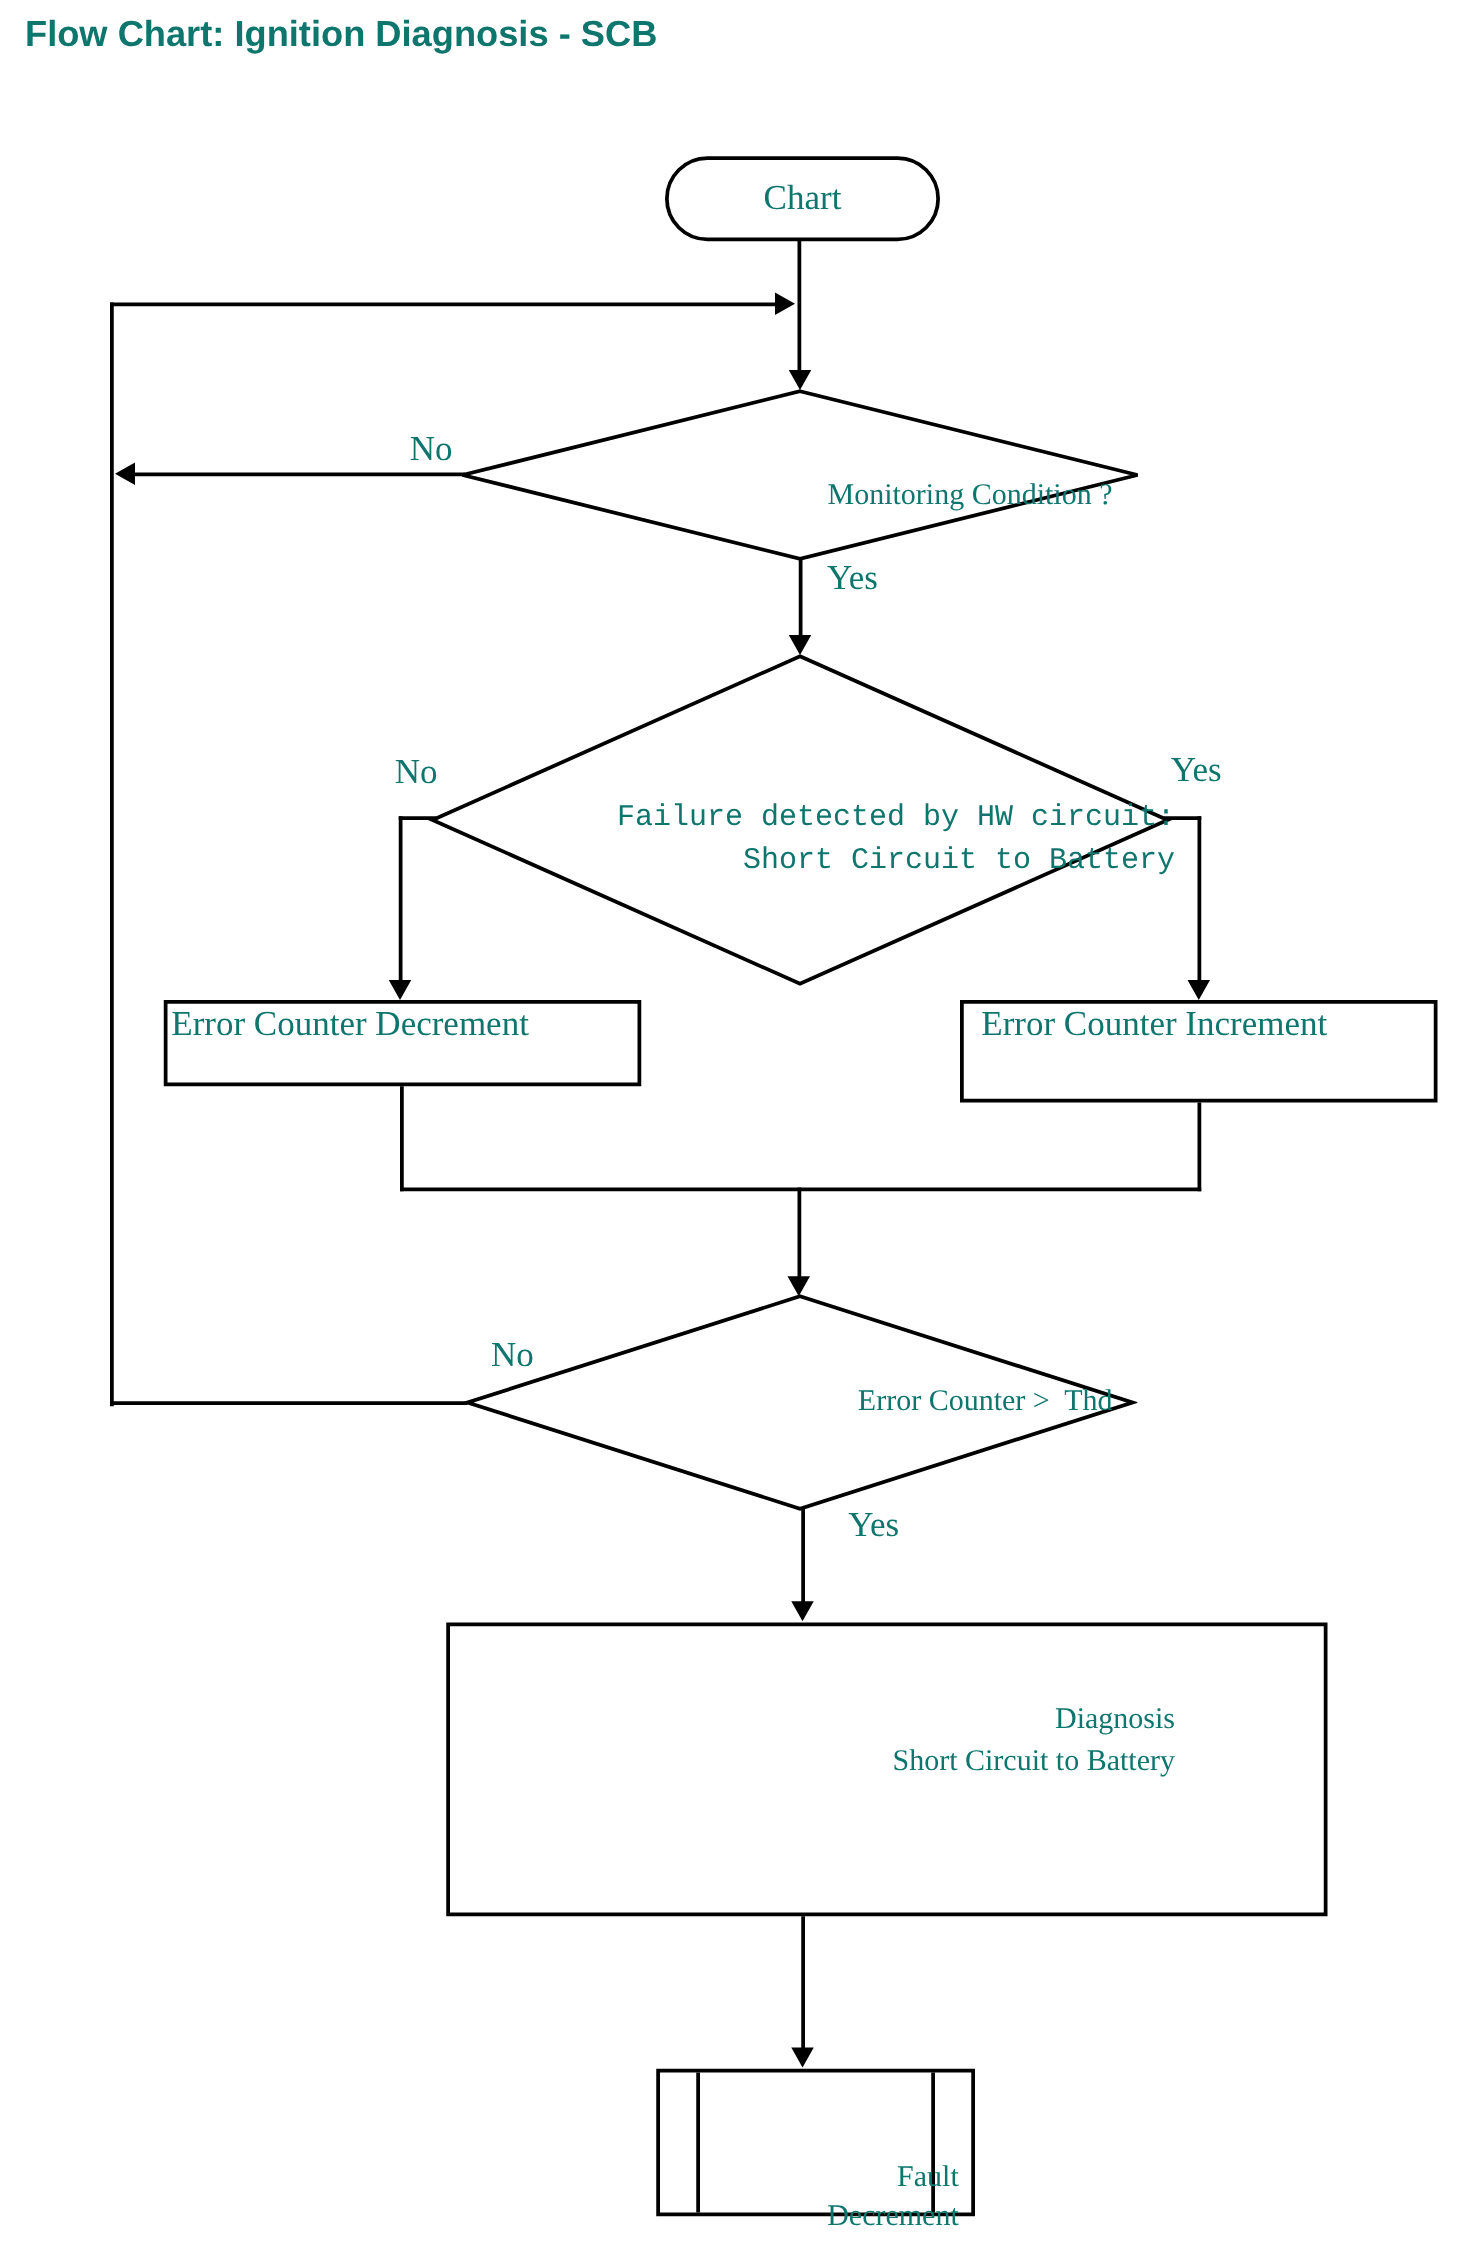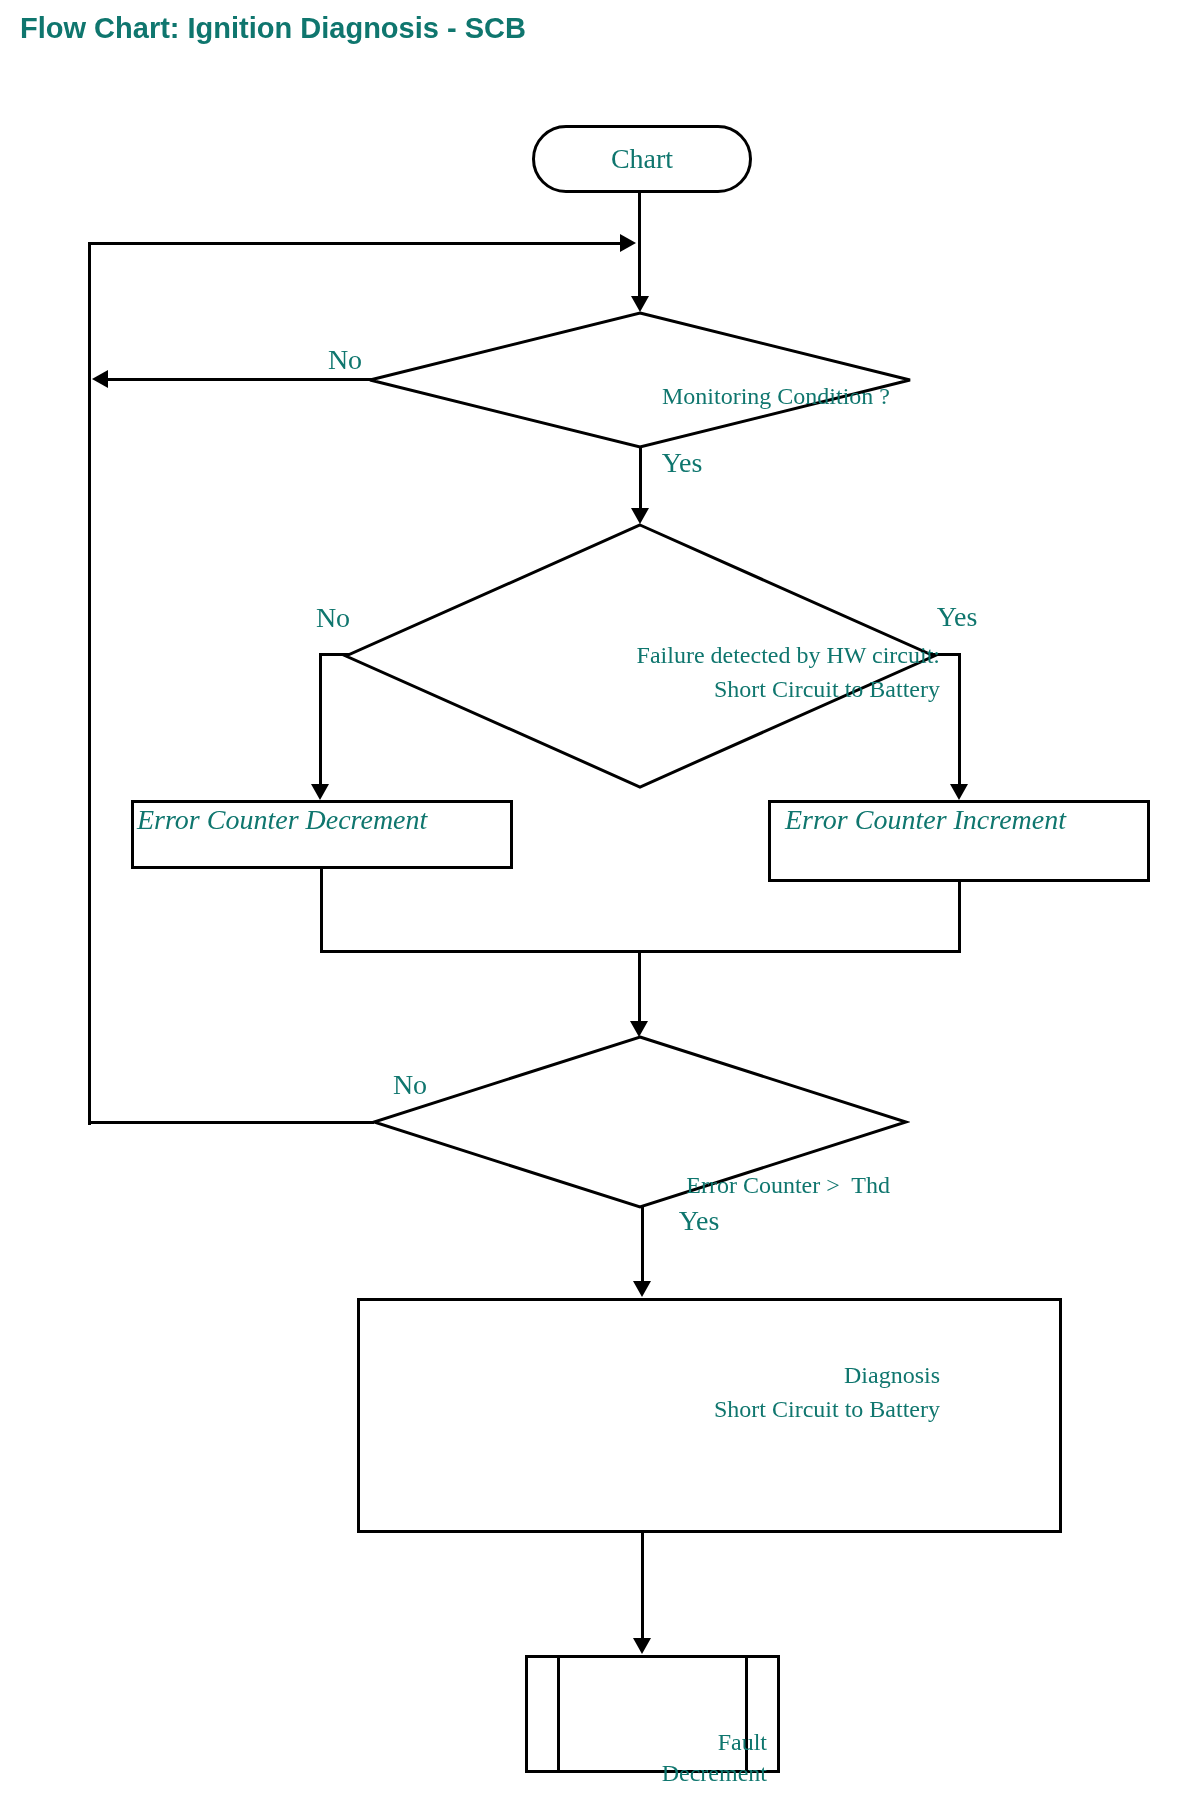--- a/index.html
+++ b/index.html
@@ -64,21 +64,20 @@
   }
   .stadium {
     border-radius: 34px;
     display: flex;
     align-items: center;
     justify-content: center;
   }
   .proc-text {
     padding: 1px 3px;
     white-space: nowrap;
-    font-style: italic;
   }
   .diamond-svg {
     position: absolute;
   }
   .dtext {
     position: absolute;
     text-align: right;
     font-size: 24px;
     line-height: 34px;
     margin-top: 16px;
@@ -148,37 +147,37 @@
   </div>
 
   <svg class="diamond-svg" style="left:366px; top:309px;" width="548" height="142">
     <polygon points="274,4 544,71 274,138 4,71" fill="#ffffff" stroke="#000000" stroke-width="3"></polygon>
   </svg>
   <div class="dtext" style="left:390px; top:363px; width:500px;">Monitoring Condition ?</div>
 
   <svg class="diamond-svg" style="left:342px; top:521px;" width="596" height="270">
     <polygon points="298,4 592,135 298,266 4,135" fill="#ffffff" stroke="#000000" stroke-width="3"></polygon>
   </svg>
-  <div class="dtext" style="left:340px; top:622px; width:600px;">
+  <div class="dtext" style="left:340px; top:622px; width:600px;font-family:Liberation Mono, monospace;">
     <div>Failure detected by HW circuit:</div>
     <div>Short Circuit to Battery</div>
   </div>
 
   <div class="node" style="left:131px; top:800px; width:382px; height:69px;">
     <div class="proc-text">Error Counter Decrement</div>
   </div>
 
   <div class="node" style="left:768px; top:800px; width:382px; height:82px;">
     <div class="proc-text" style="padding-left:14px;">Error Counter Increment</div>
   </div>
 
   <svg class="diamond-svg" style="left:370px; top:1033px;" width="540" height="178">
     <polygon points="270,4 536,89 270,174 4,89" fill="#ffffff" stroke="#000000" stroke-width="3"></polygon>
   </svg>
-  <div class="dtext ws-pre" style="left:390px; top:1152px; width:500px;">Error Counter &gt;  Thd</div>
+  <div class="dtext ws-pre" style="left:390px; top:1088px; width:500px;">Error Counter &gt;  Thd</div>
 
   <div class="node" style="left:357px; top:1298px; width:705px; height:235px;"></div>
   <div class="dtext" style="left:340px; top:1342px; width:600px;">
     <div>Diagnosis</div>
     <div>Short Circuit to Battery</div>
   </div>
 
   <div class="node" style="left:525px; top:1655px; width:255px; height:118px;">
     <div class="sidebar-bar" style="left:29px;"></div>
     <div class="sidebar-bar" style="right:29px;"></div>

